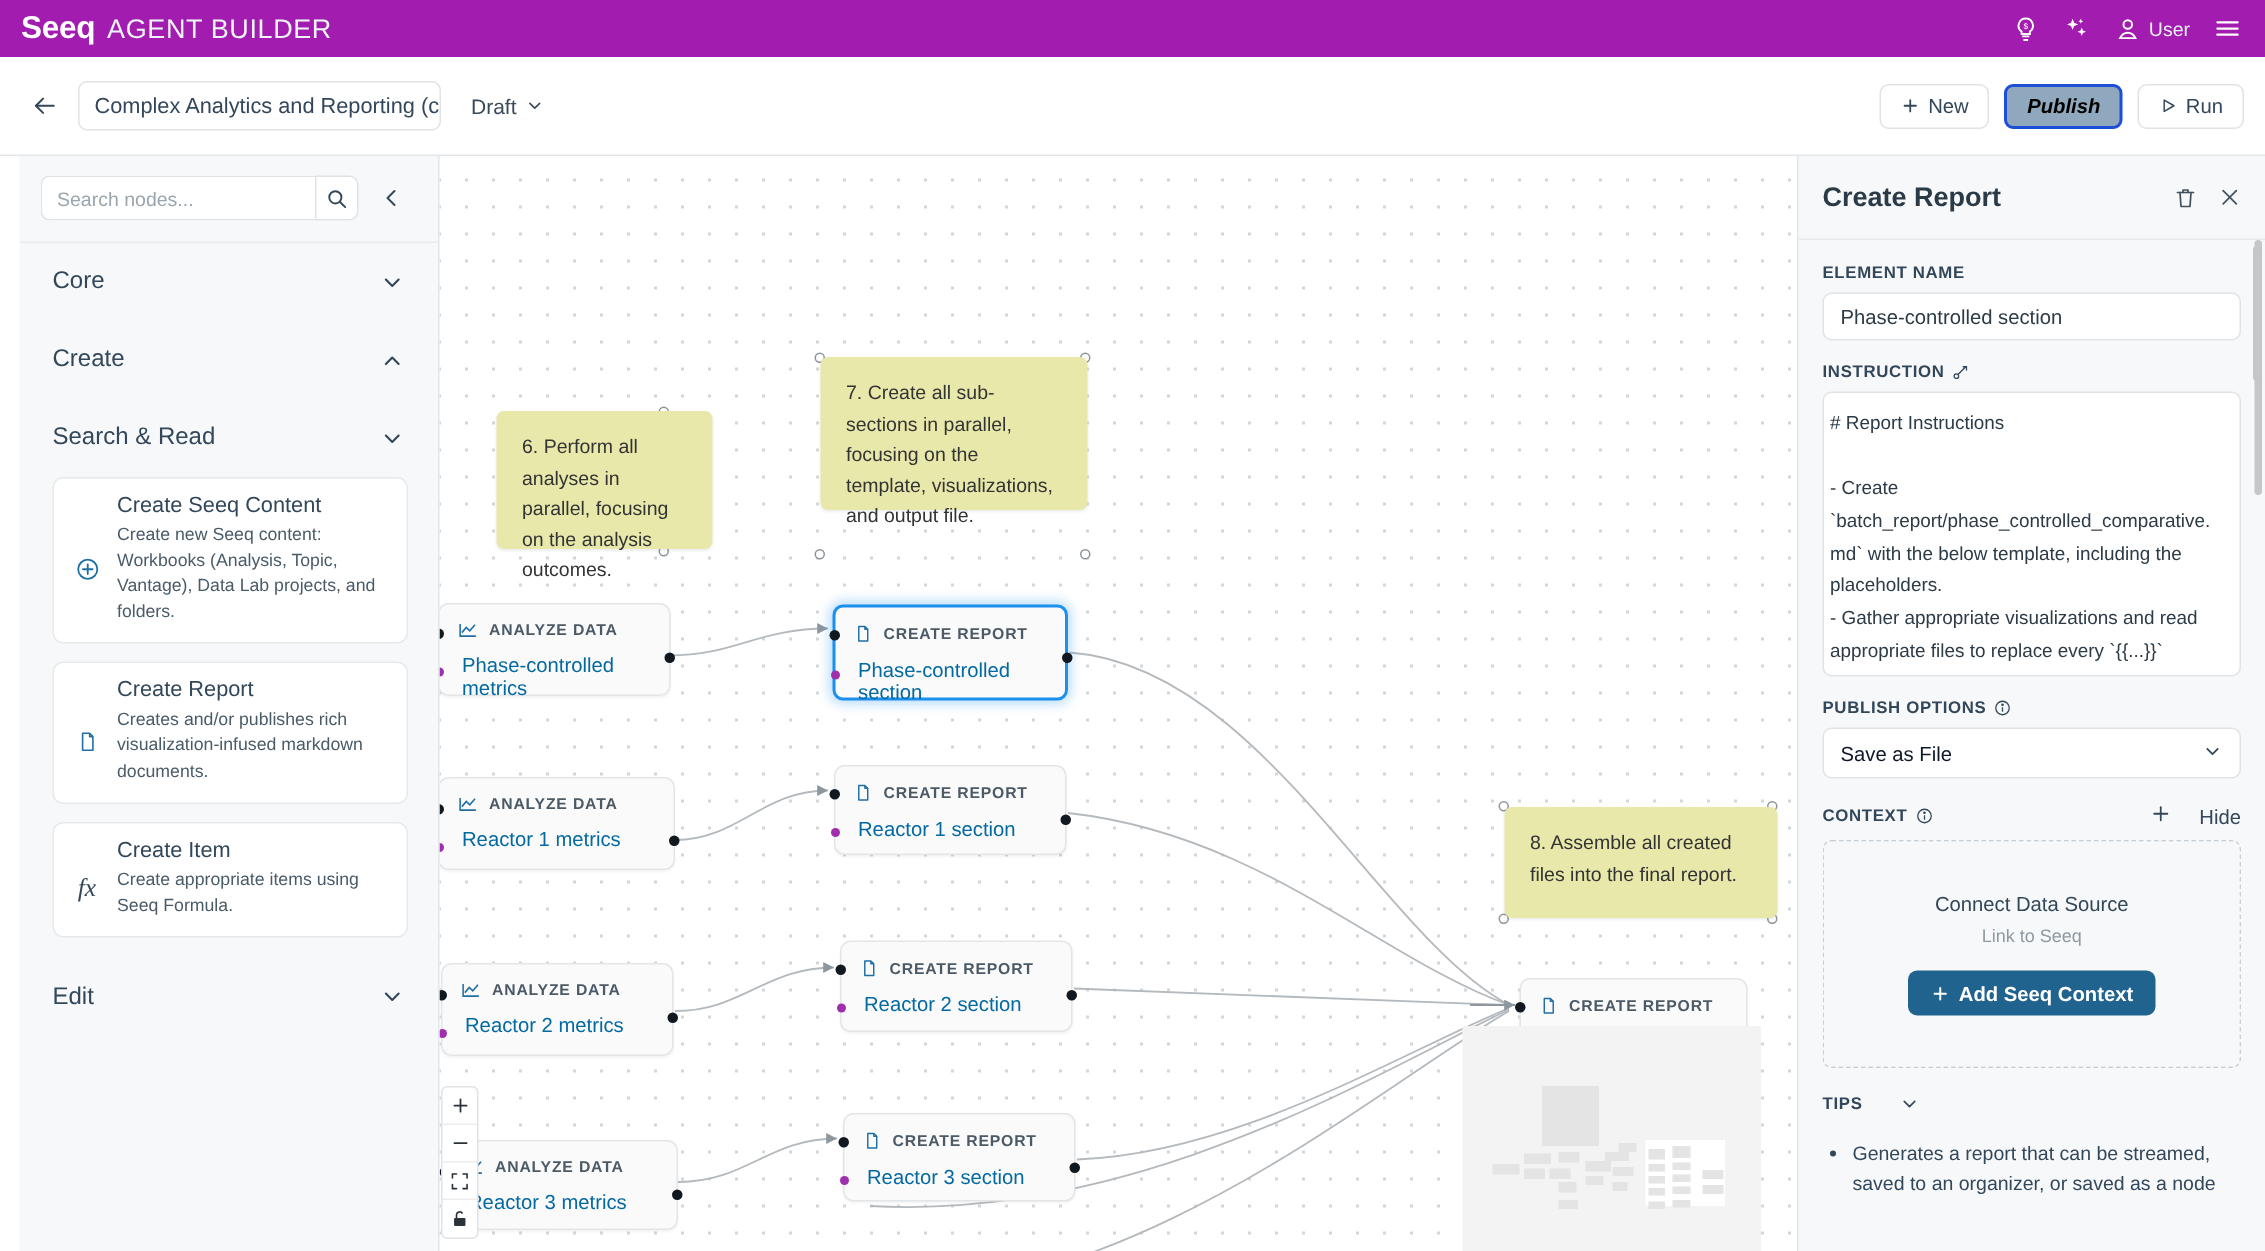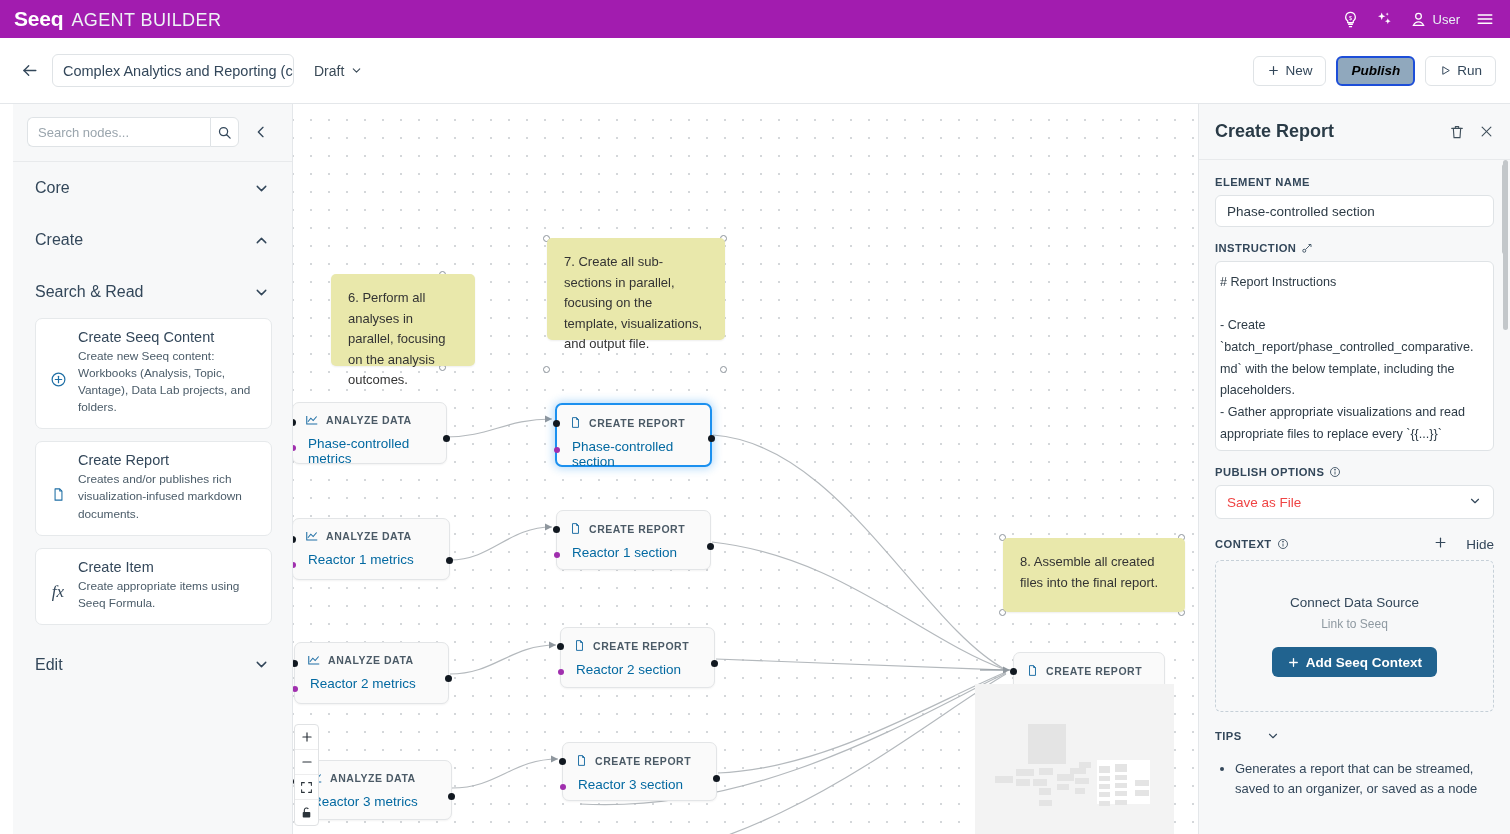--- a/index.html
+++ b/index.html
@@ -185,21 +185,21 @@
     background: #fff; padding: 10px 14px 10px 4px; font-size: 12.6px;
     color: #2d3b46; line-height: 1.72; overflow: hidden; position: relative;
     white-space: pre-wrap; word-break: break-word;
   }
   #instr-scroll {
     position: absolute; right: 3px; top: 4px; width: 5px; height: 90px;
     border-radius: 3px; background: #c3c7ca;
   }
   .fselect {
     width: 100%; height: 34px; border: 1px solid #dfe3e6; border-radius: 6px;
-    background: #fff; padding: 0 11px; font-size: 13.5px; color: #ef4444;
+    background: #fff; padding: 0 11px; font-size: 13.5px; color: #0f172a;
     display: flex; align-items: center; cursor: pointer;
   }
   .fselect .cv { margin-left: auto; }
   #context-head { display: flex; align-items: center; }
   #context-head .chright { margin-left: auto; display: flex; align-items: center; gap: 18px; }
   #context-head .plus { font-size: 17px; color: #33475a; cursor: pointer; line-height:1; }
   #context-head .hide { font-size: 13.5px; color: #33475a; cursor: pointer; letter-spacing: 0; font-weight: normal; }
   #context-drop {
     border: 1px dashed #c6d0d8; border-radius: 6px; height: 152px;
     display: flex; flex-direction: column; align-items: center; justify-content: center;

